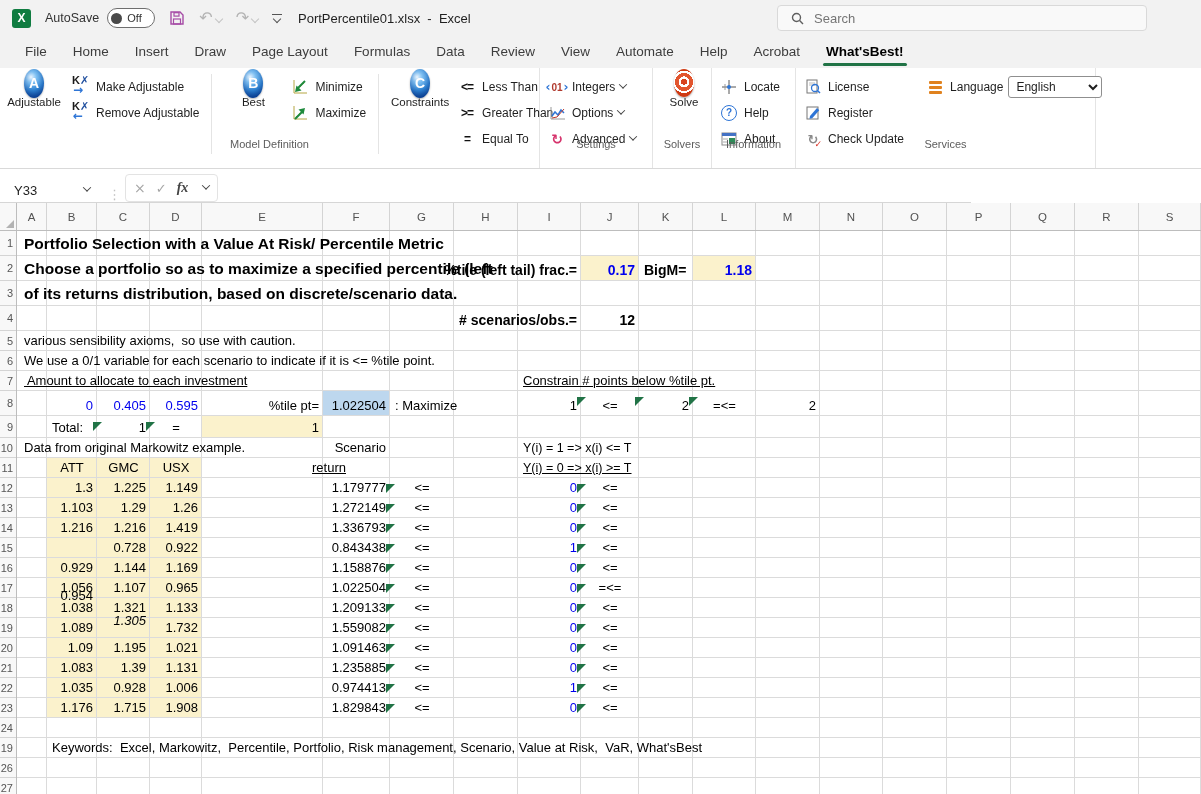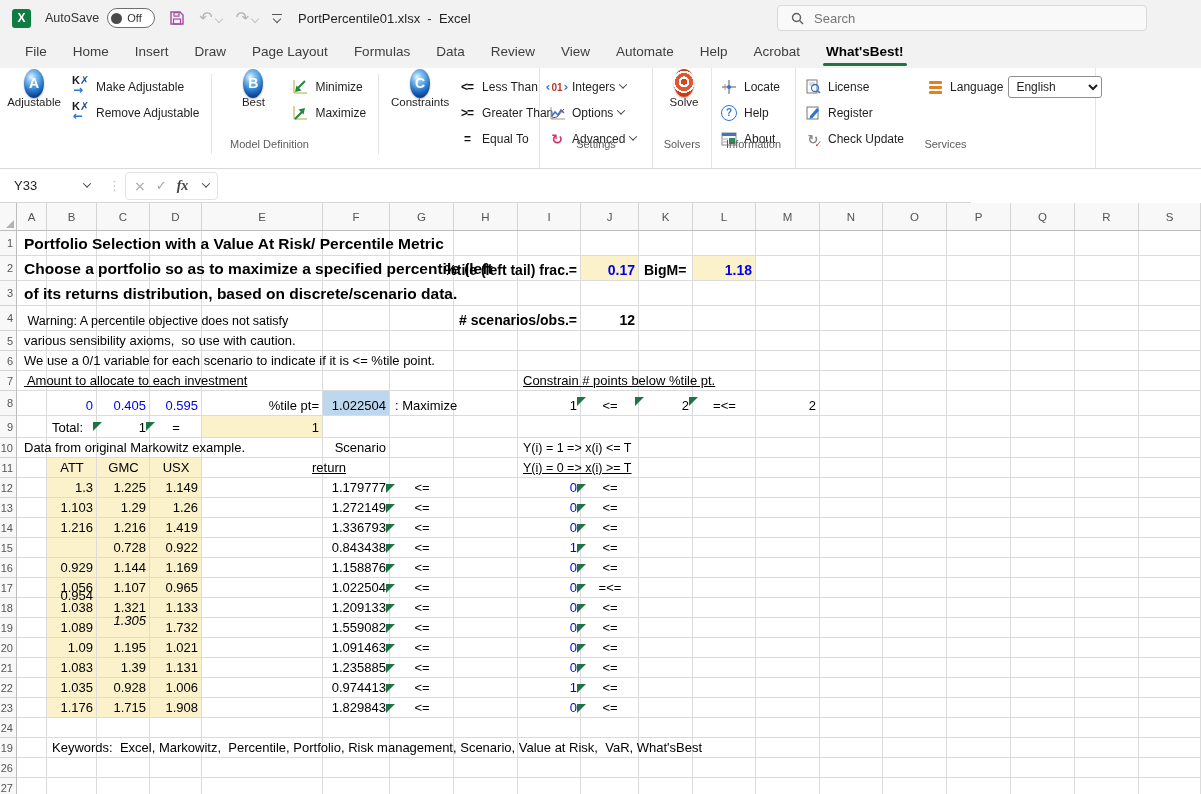--- a/index.html
+++ b/index.html
@@ -75,21 +75,21 @@
   .cu-check{position:absolute;left:7px;top:5px;color:#d93025;font-size:9px;font-family:"DejaVu Sans",sans-serif}
   .lang-ic{display:flex;flex-direction:column;gap:2px}
   .lang-ic i{width:13px;height:3px;background:#e0821e;border-radius:1px;display:block}
   .lang-row{display:flex;align-items:center;height:26px;margin:6px 0 0 16px}
   .lang-row .rlbl{font-size:12px;color:#1f1f1f;margin-left:5px}
   select.lang-select{width:94px;height:22px;margin-left:5px;border:1px solid #8f8f8f;border-radius:3px;
            font-size:12px;font-family:"Liberation Sans",sans-serif;color:#1f1f1f;background:#fff;padding-left:3px}
 
   
   .fbar{position:absolute;top:169px;left:0;width:971px;height:34px;background:#fff;
-        border-bottom:1px solid #d6d6d6;display:flex;align-items:center;box-sizing:border-box}
+        border-bottom:1px solid #d6d6d6;display:flex;align-items:flex-end;box-sizing:border-box}
   .namebox{width:96px;height:24px;margin-left:4px;display:flex;align-items:center;padding-left:10px;
            font-size:13px;color:#1f1f1f;position:relative;box-sizing:border-box}
   .namebox .chev-dn{position:absolute;right:10px}
   .vdots{color:#c0c0c0;font-size:13px;margin:0 4px 0 8px;letter-spacing:0}
   .fxbox{display:flex;align-items:center;border:1px solid #e3e3e3;border-radius:4px;height:26px;padding:0 8px;gap:10px}
   .fx-x{color:#a6a6a6;font-size:14px;font-family:"DejaVu Sans",sans-serif}
   .fx-ck{color:#a6a6a6;font-size:13px;font-family:"DejaVu Sans",sans-serif}
   .fx-fx{font-family:"Liberation Serif",serif;font-style:italic;font-weight:700;font-size:14px;color:#444}
   .fbar input.formula-input{flex:1;border:none;outline:none;height:26px;margin-left:10px;font-size:13px;
         font-family:"Liberation Sans",sans-serif}
@@ -513,21 +513,20 @@
       <div class="gh" style="top: 506px;"></div>
       <div class="gh" style="top: 526px;"></div>
       <div class="gh" style="top: 546px;"></div>
       <div class="cell s-title" style="top: 0px; height: 25px; left: 20px;">Portfolio Selection with a Value At Risk/ Percentile Metric</div>
       <div class="cell s-title s-clip" style="top: 25px; height: 25px; left: 20px; width: 498px;">Choose a portfolio so as to maximize a specified percentile (left</div>
       <div class="cell s-hdr al-r" style="top: 25px; height: 25px; right: 620px;">%tile (left tail) frac.=</div>
       <div class="cell s-hdr s-blue al-r" style="top: 25px; height: 25px; right: 562px;">0.17</div>
       <div class="cell s-hdr" style="top: 25px; height: 25px; left: 640px;">BigM=</div>
       <div class="cell s-hdr s-blue al-r" style="top: 25px; height: 25px; right: 445px;">1.18</div>
       <div class="cell s-title" style="top: 50px; height: 25px; left: 20px;">of its returns distribution, based on discrete/scenario data.</div>
-      <div class="cell s-sm" style="top: 75px; height: 25px; left: 20px;"> Warning: A percentile objective does not satisfy</div>
       <div class="cell s-hdr al-r" style="top: 75px; height: 25px; right: 620px;"># scenarios/obs.=</div>
       <div class="cell s-hdr al-r" style="top: 75px; height: 25px; right: 562px;">12</div>
       <div class="cell" style="top: 100px; height: 20px; left: 20px;">various sensibility axioms,  so use with caution.</div>
       <div class="cell" style="top: 120px; height: 20px; left: 20px;">We use a 0/1 variable for each scenario to indicate if it is &lt;= %tile point.</div>
       <div class="cell s-ul" style="top: 140px; height: 20px; left: 20px;"> Amount to allocate to each investment</div>
       <div class="cell s-ul" style="top: 140px; height: 20px; left: 519px;">Constrain # points below %tile pt.</div>
       <div class="cell s-blue al-r" style="top: 160px; height: 25px; right: 1104px;">0</div>
       <div class="cell s-blue al-r" style="top: 160px; height: 25px; right: 1051px;">0.405</div>
       <div class="cell s-blue al-r" style="top: 160px; height: 25px; right: 999px;">0.595</div>
       <div class="cell al-r" style="top: 160px; height: 25px; right: 878px;">%tile pt=</div>

